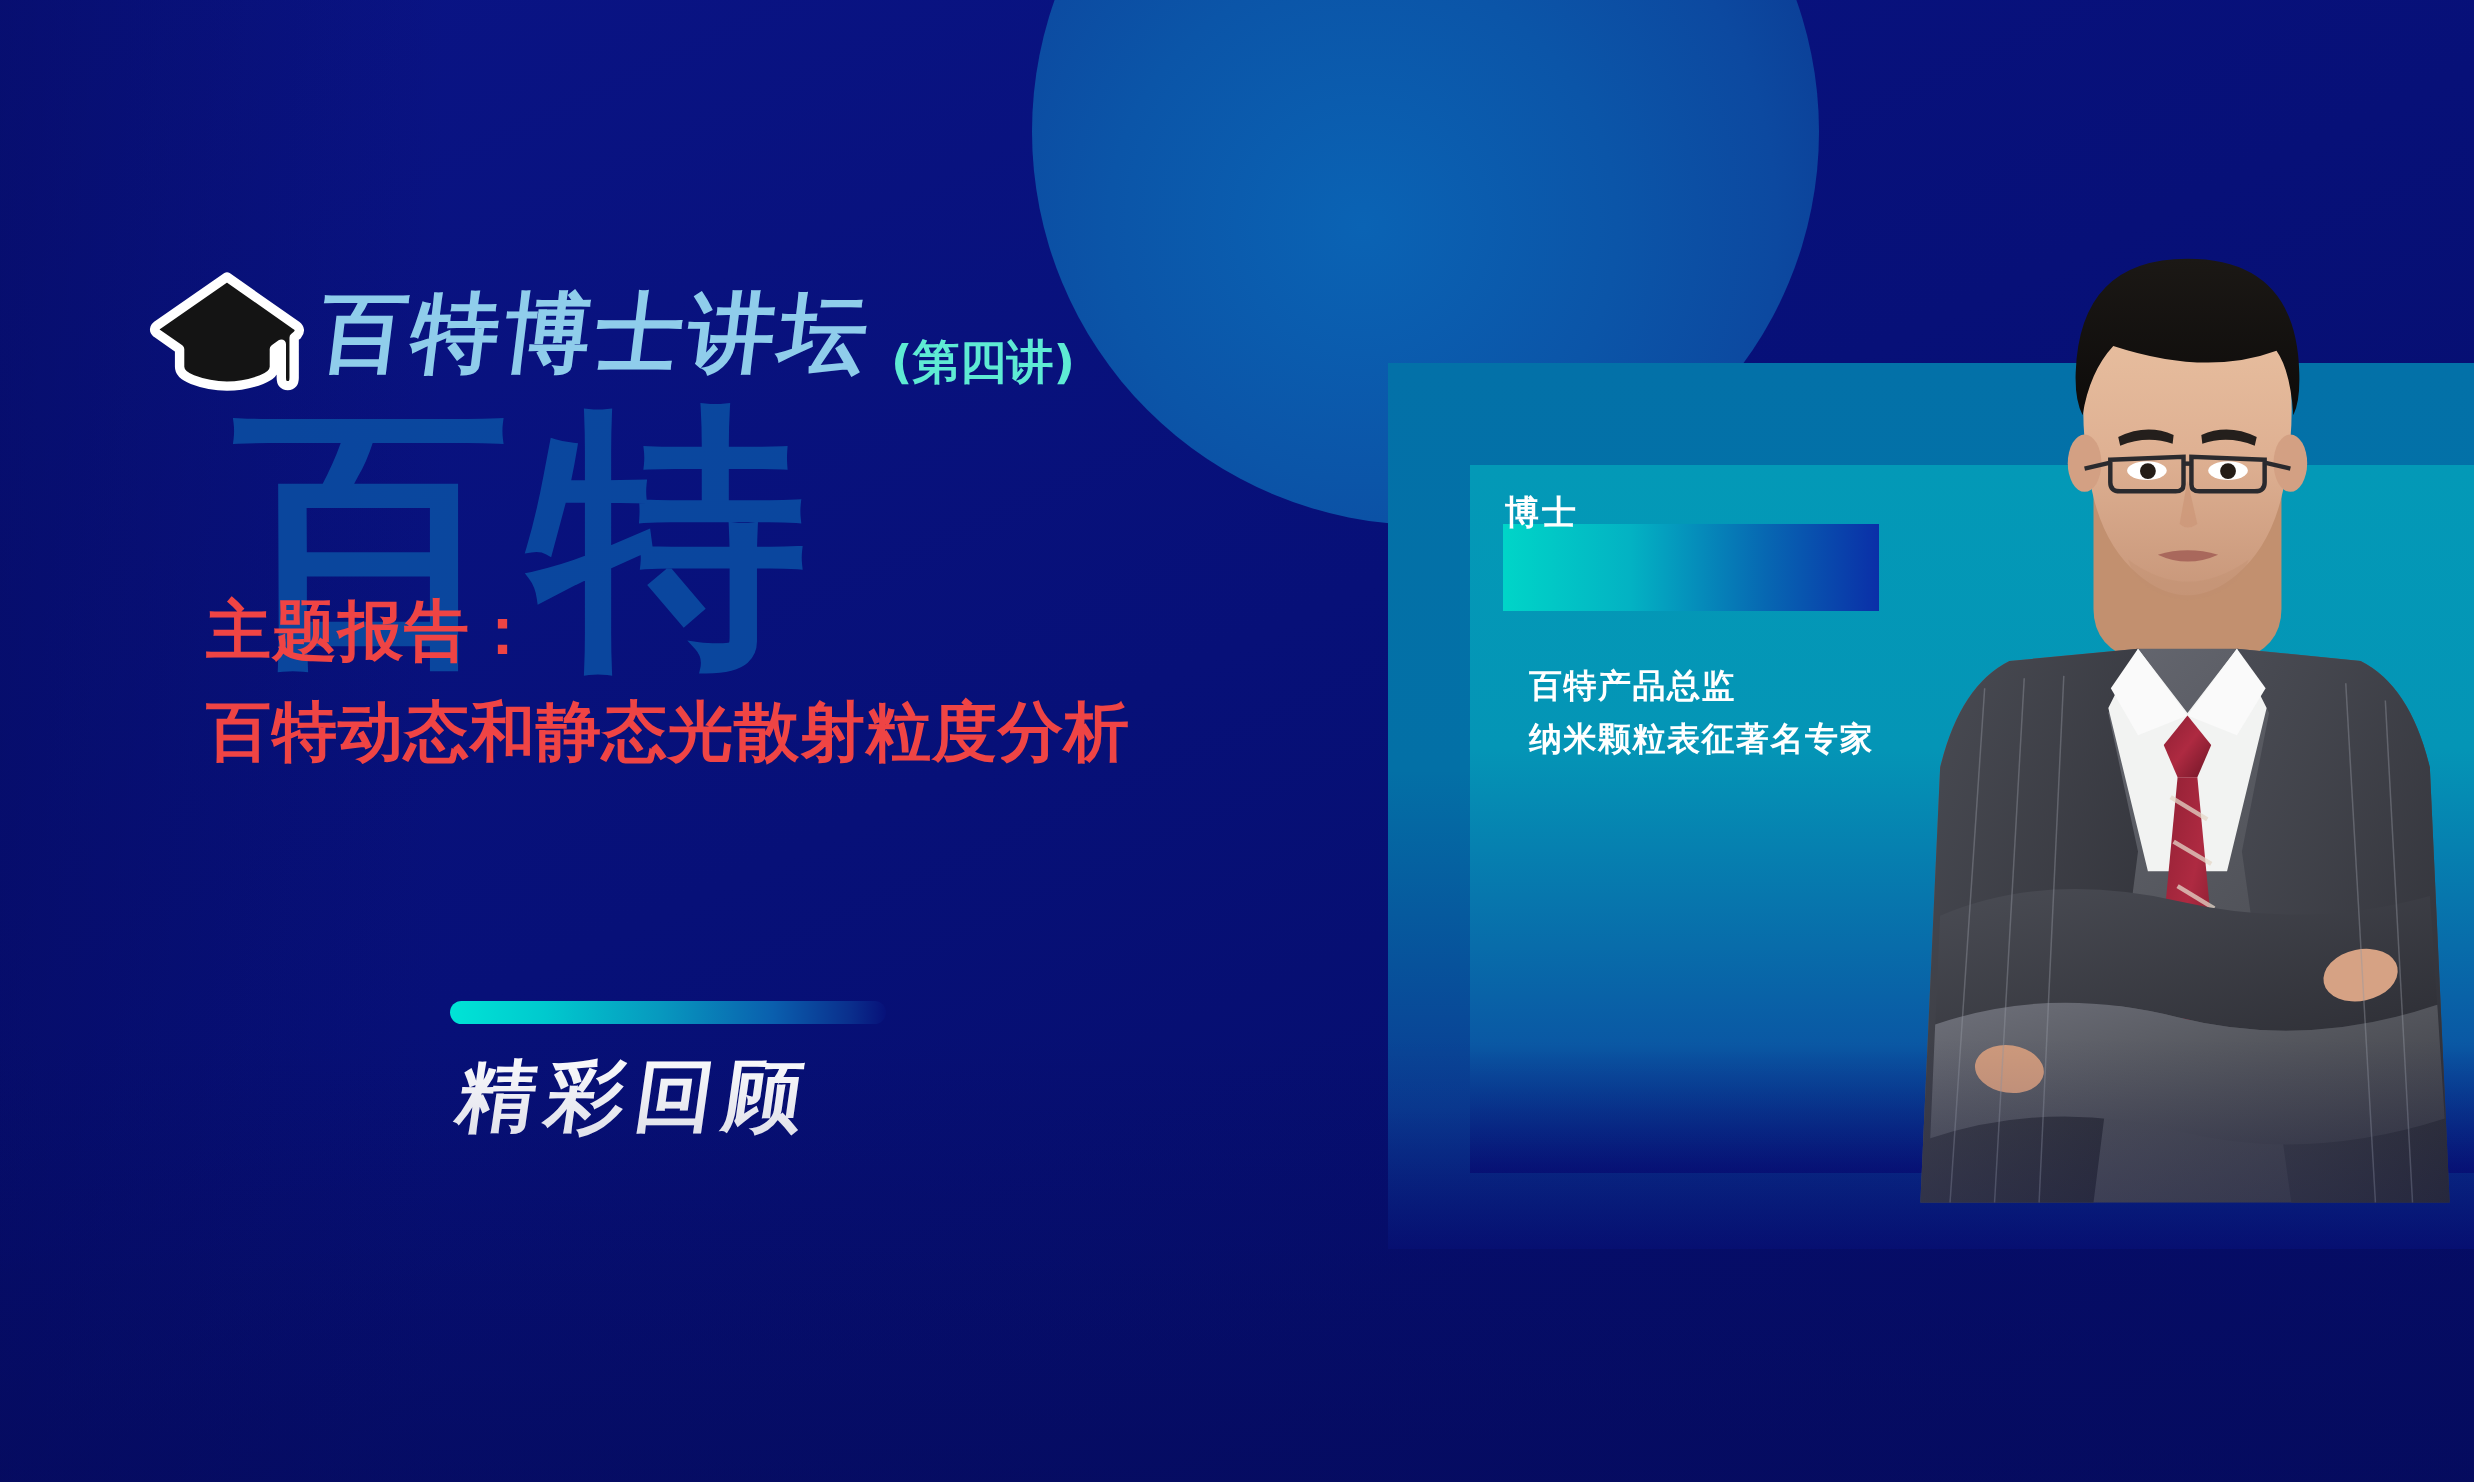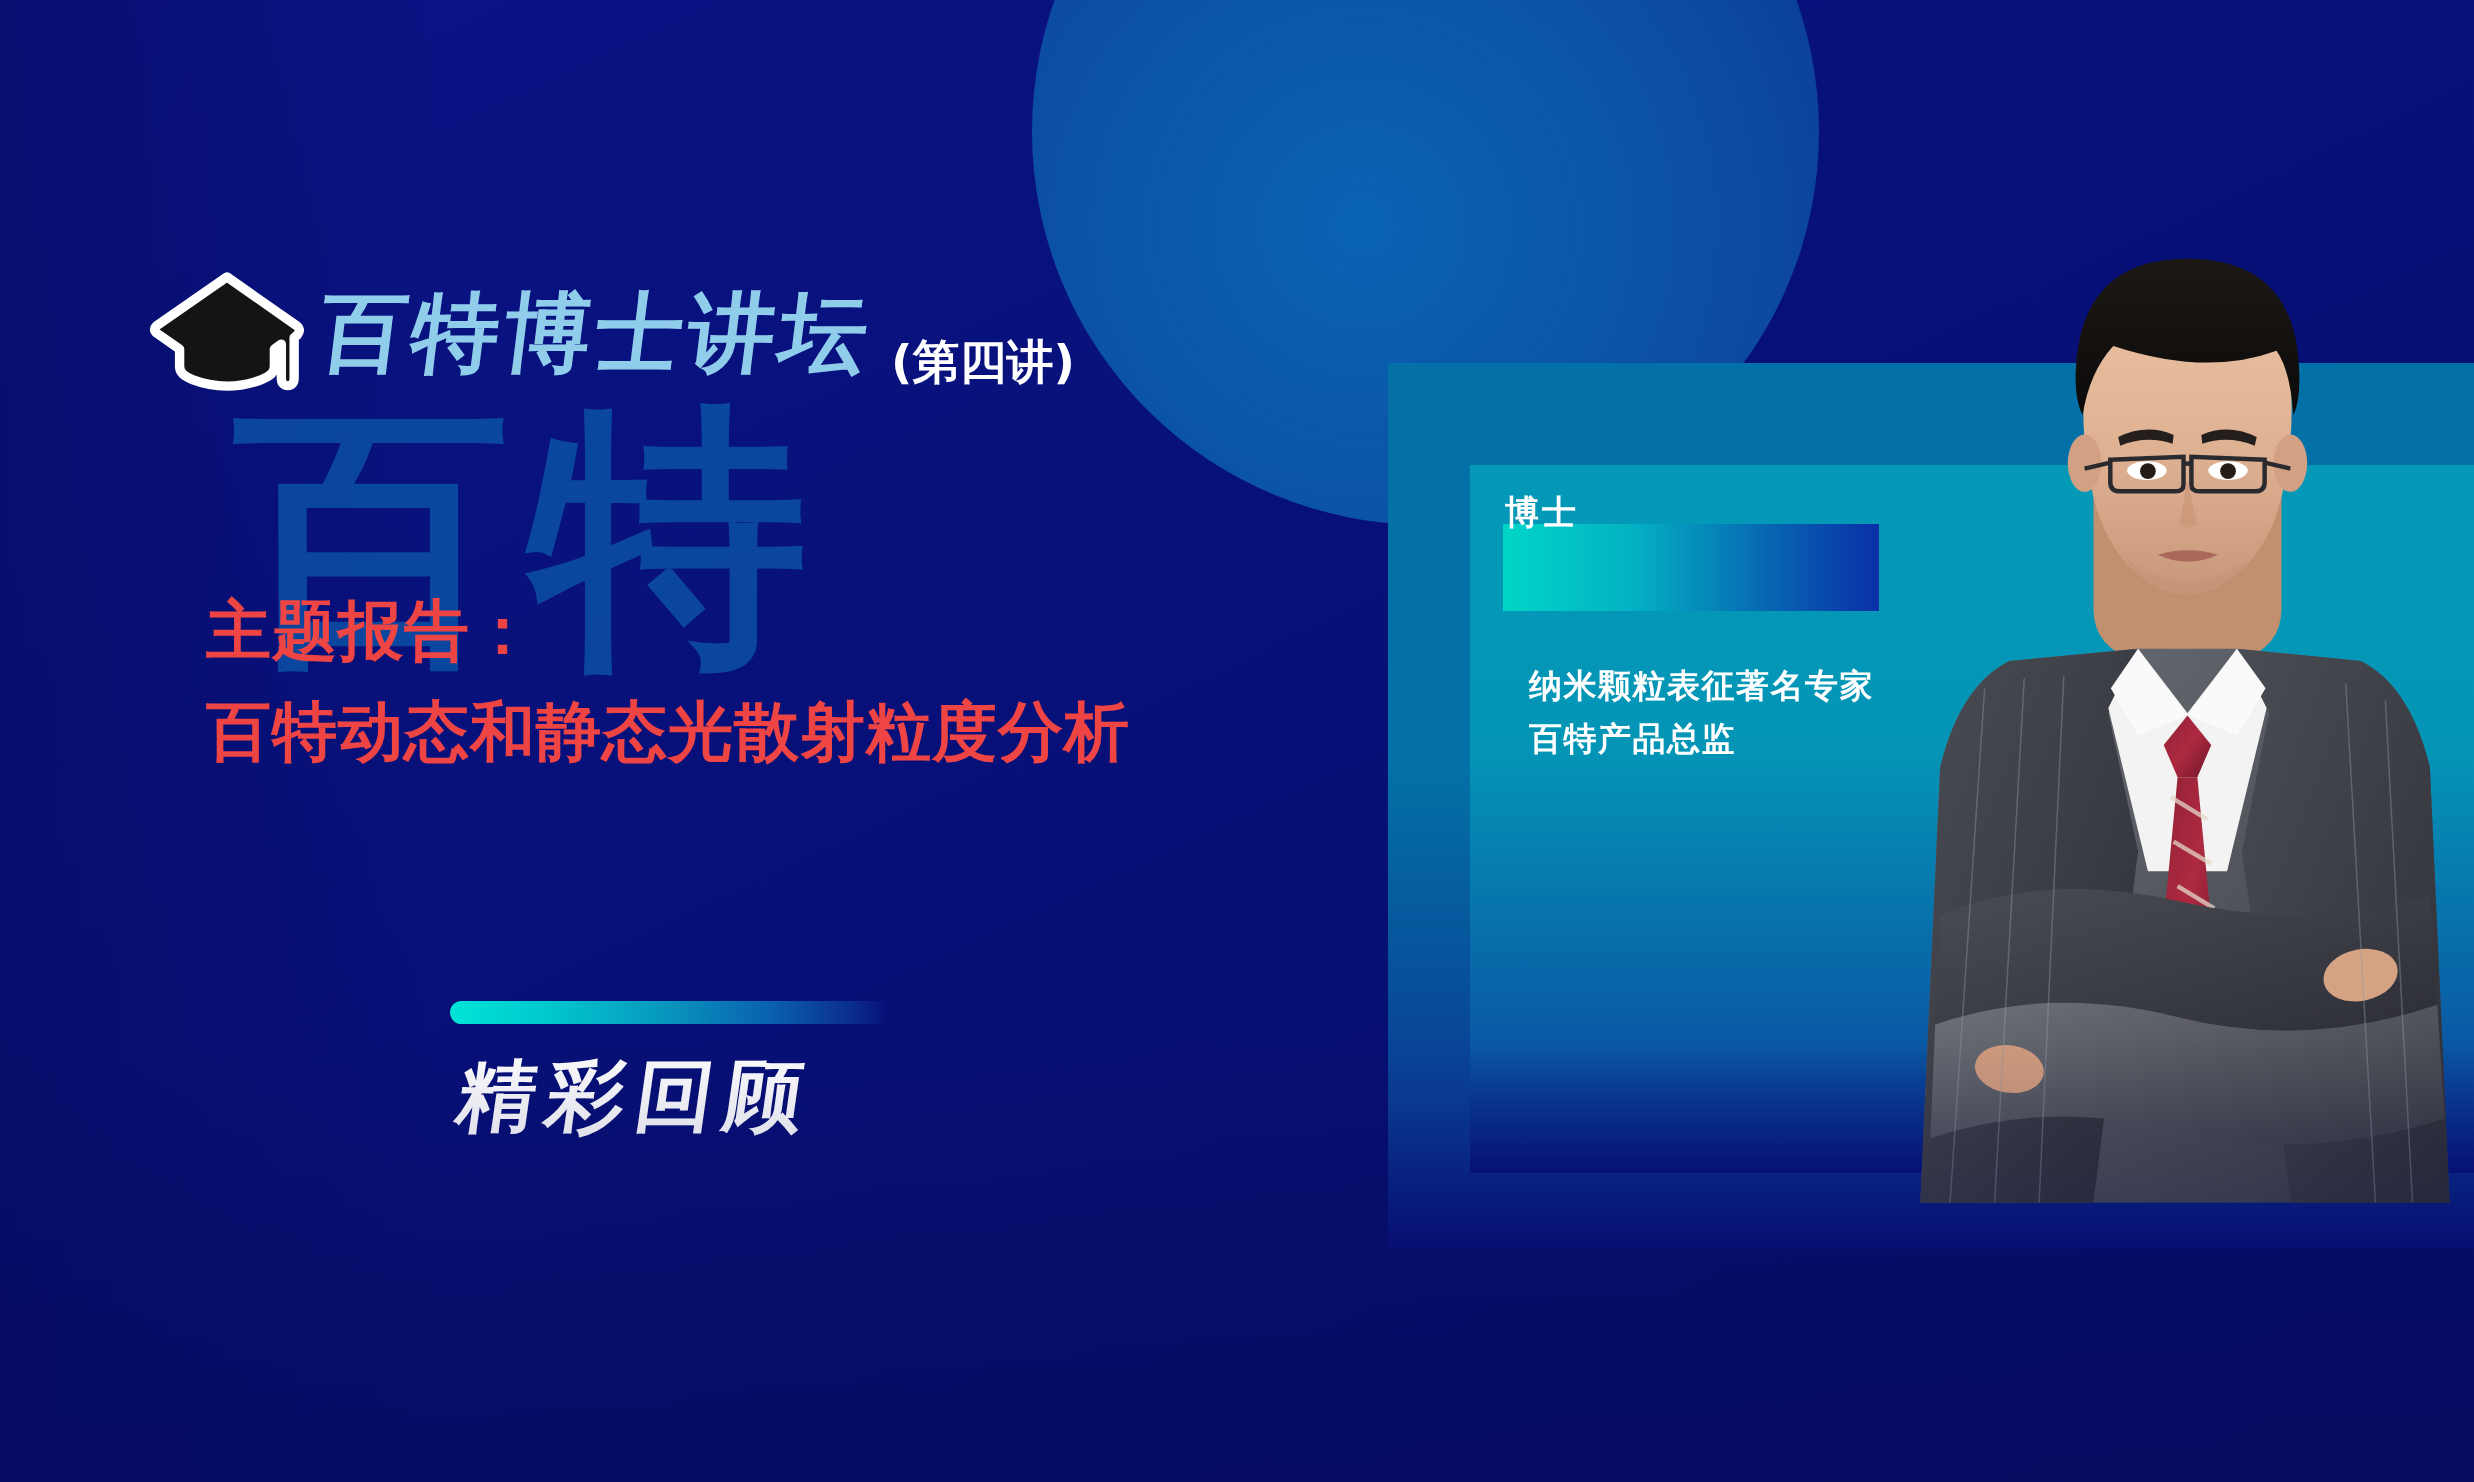--- a/index.html
+++ b/index.html
@@ -78,21 +78,21 @@
     color: #8FCDEB;
     letter-spacing: 5px;
     font-family: "DejaVu Sans", "Liberation Sans", sans-serif;
     transform: skewX(-7deg);
     margin-left: 3px;
   }
   .forum-session {
     font-size: 47px;
     line-height: 1;
     font-weight: 700;
-    color: #ffffff;
+    color: #5eead4;
     margin-left: 8px;
     align-self: flex-end;
     padding-bottom: 11px;
     font-family: "DejaVu Sans", "Liberation Sans", sans-serif;
   }
 
   
   .headline {
     position: absolute;
     left: 206px;
@@ -344,19 +344,19 @@
       </g>
     </svg>
   </div>
 
   <div class="name-bar"></div>
   <div class="name-row">
     <span class="name-suffix">博士</span>
   </div>
 
   <div class="credentials">
+    <span>百特产品总监</span>
     <span>纳米颗粒表征著名专家</span>
-    <span>百特产品总监</span>
   </div>
 
   <div class="deco-bottom-fade"></div>
 </div>
 
 
 </body></html>

